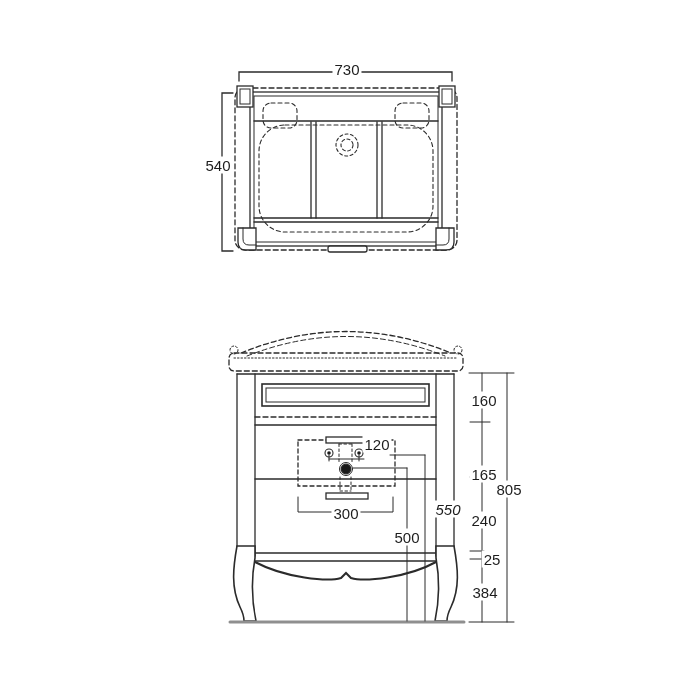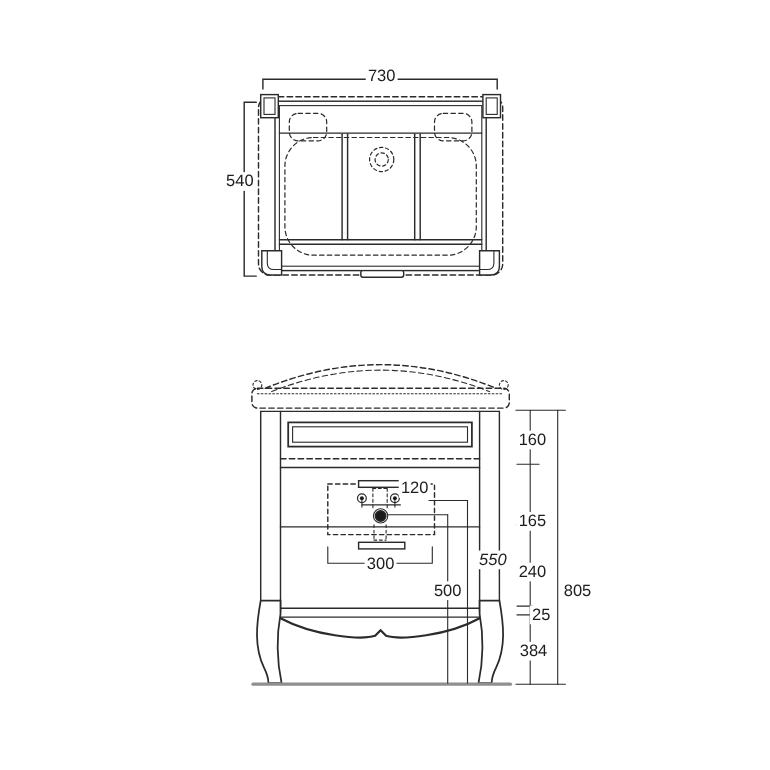--- a/index.html
+++ b/index.html
@@ -142,18 +142,18 @@
 <span class="dim-label" style="left:347px;top:69px;">730</span>
 <span class="dim-label" style="left:218px;top:165px;">540</span>
 
 <span class="dim-label" style="left:377px;top:444px;">120</span>
 <span class="dim-label" style="left:346px;top:513px;">300</span>
 <span class="dim-label" style="left:448px;top:509px;font-style:italic;">550</span>
 <span class="dim-label" style="left:407px;top:537px;text-align:center;">500</span>
 
 <span class="dim-label" style="left:484px;top:400px;">160</span>
 <span class="dim-label" style="left:484px;top:450px;margin-top:24px;">165</span>
-<span class="dim-label" style="left:525px;top:489px;margin-top:48px;">805</span>
+<span class="dim-label" style="left:509px;top:489px;">805</span>
 <span class="dim-label" style="left:484px;top:520px;text-align:right;">240</span>
 <span class="dim-label" style="left:492px;top:559px;">25</span>
 <span class="dim-label" style="left:485px;top:592px;">384</span>
 
 </div>
 
 </body></html>

